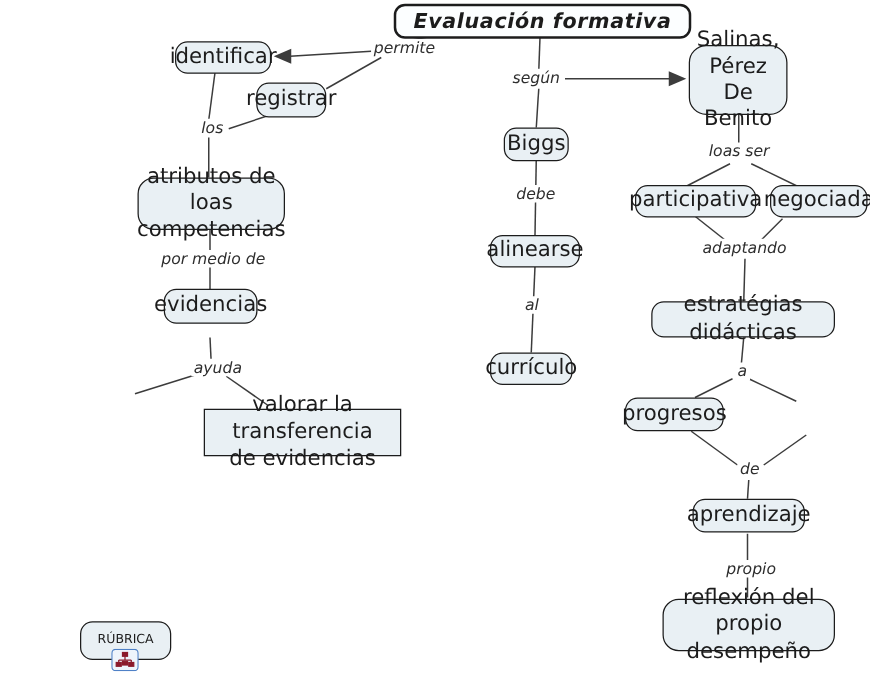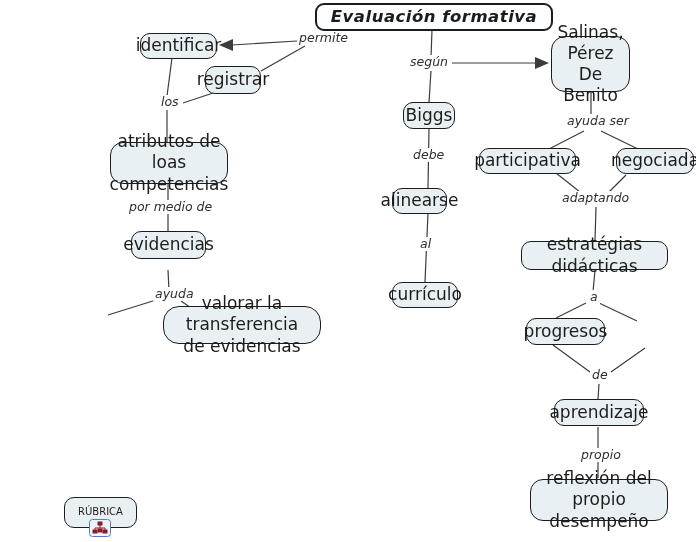--- a/index.html
+++ b/index.html
@@ -111,38 +111,38 @@
   <div class="node title" style="left:315px;top:3px;width:238px;height:28px">Evaluación formativa</div>
 
   <div class="node" style="left:140px;top:33px;width:77px;height:26px">identificar</div>
   <div class="node" style="left:205px;top:66px;width:56px;height:28px">registrar</div>
   <div class="node" style="left:551px;top:36px;width:79px;height:56px;border-radius:14px">Salinas,
 Pérez
 De Benito</div>
   <div class="node" style="left:403px;top:102px;width:52px;height:27px">Biggs</div>
   <div class="node" style="left:110px;top:142px;width:118px;height:42px;border-radius:13px">atributos de loas
 competencias</div>
-  <div class="node" style="left:479px;top:148px;width:97px;height:26px">participativa</div>
+  <div class="node" style="left:508px;top:148px;width:97px;height:26px">participativa</div>
   <div class="node" style="left:616px;top:148px;width:78px;height:26px">negociada</div>
-  <div class="node" style="left:392px;top:188px;width:55px;height:26px">alinearse</div>
+  <div class="node" style="left:392px;top:188px;width:72px;height:26px">alinearse</div>
   <div class="node" style="left:131px;top:231px;width:75px;height:28px">evidencias</div>
   <div class="node" style="left:521px;top:241px;width:147px;height:29px">estratégias didácticas</div>
   <div class="node" style="left:392px;top:282px;width:66px;height:26px">currículo</div>
-  <div class="node" style="left:526px;top:318px;width:79px;height:27px">progresos</div>
-  <div class="node" style="left:163px;top:306px;width:158px;height:38px;border-radius:16px">valorar la transferencia
+  <div class="node" style="left:500px;top:318px;width:79px;height:27px">progresos</div>
+  <div class="node" style="left:163px;top:327px;width:158px;height:38px;border-radius:0">valorar la transferencia
 de evidencias</div>
   <div class="node" style="left:554px;top:399px;width:90px;height:27px">aprendizaje</div>
   <div class="node" style="left:530px;top:479px;width:138px;height:42px;border-radius:13px">reflexión del propio
 desempeño</div>
   <div class="node" style="left:64px;top:497px;width:73px;height:31px;font-size:10px">RÚBRICA</div>
 
   <span class="link-label" style="left:297px;top:31px">permite</span>
   <span class="link-label" style="left:408px;top:55px">según</span>
   <span class="link-label" style="left:159px;top:95px">los</span>
-  <span class="link-label" style="left:565px;top:114px">ayuda ser</span>
+  <span class="link-label" style="left:565px;top:114px">loas ser</span>
   <span class="link-label" style="left:411px;top:148px">debe</span>
   <span class="link-label" style="left:560px;top:191px">adaptando</span>
   <span class="link-label" style="left:127px;top:200px">por medio de</span>
   <span class="link-label" style="left:418px;top:237px">al</span>
   <span class="link-label" style="left:153px;top:287px">ayuda</span>
   <span class="link-label" style="left:588px;top:290px">a</span>
   <span class="link-label" style="left:590px;top:368px">de</span>
   <span class="link-label" style="left:579px;top:448px">propio</span>
 
   <svg class="resource-icon" style="left:89px;top:519px" viewBox="0 0 22 18" xmlns="http://www.w3.org/2000/svg">

